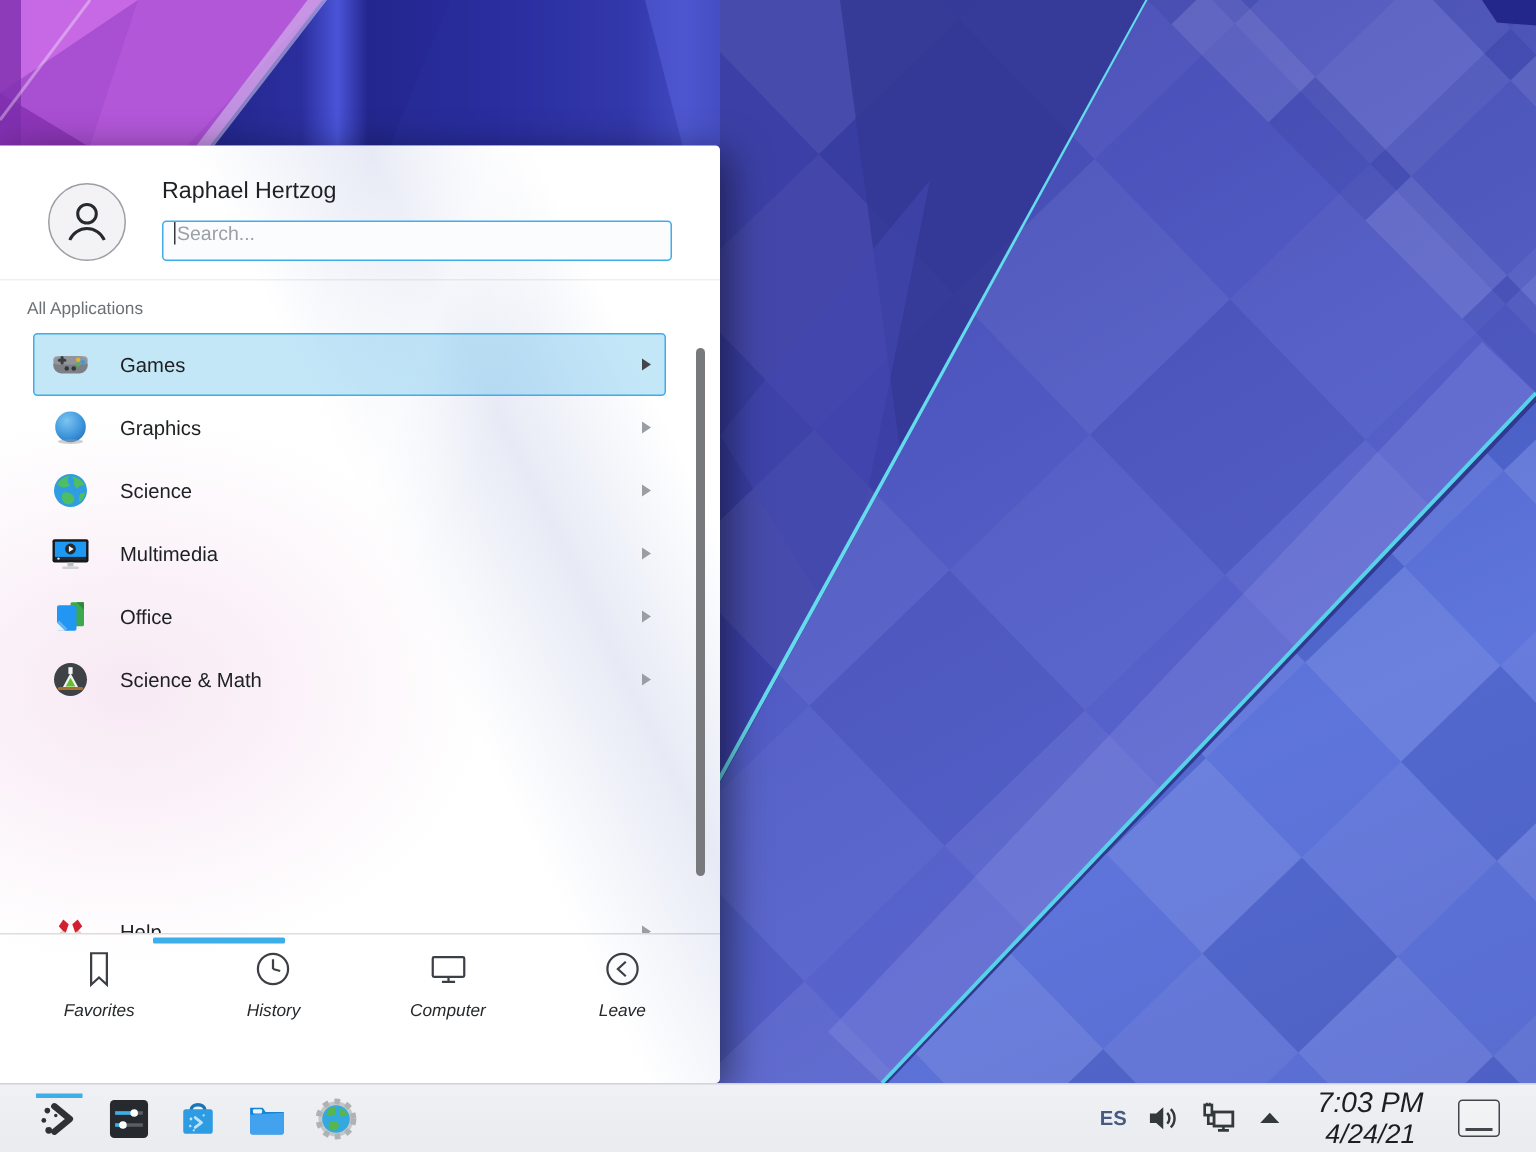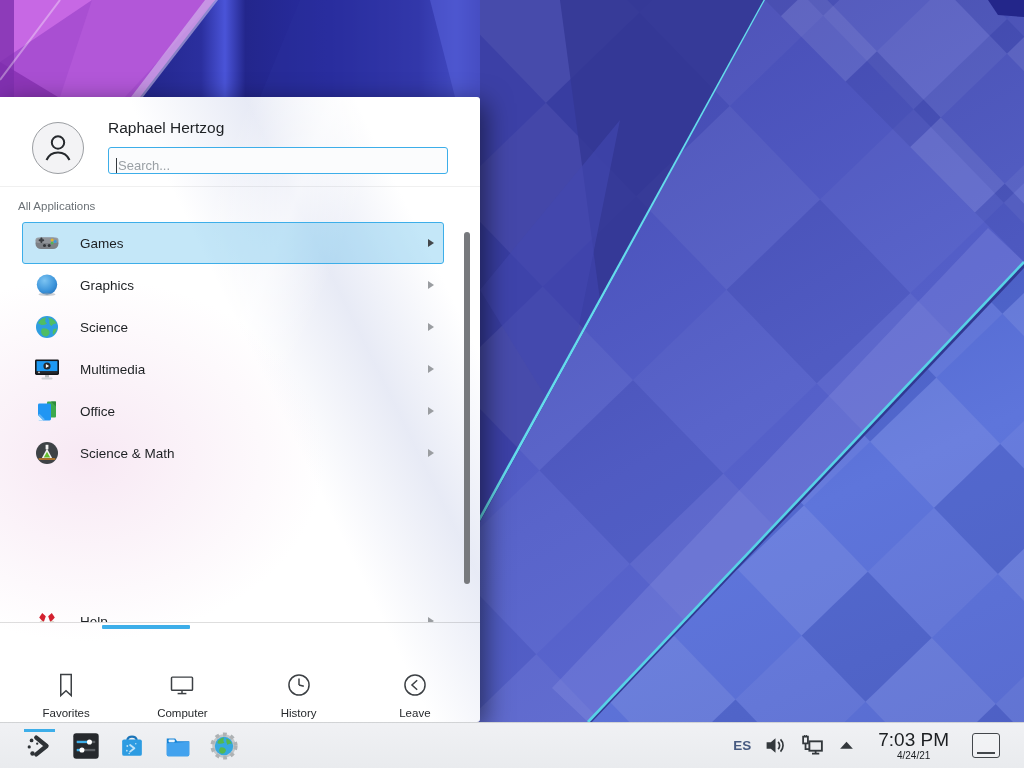--- a/index.html
+++ b/index.html
@@ -23,21 +23,21 @@
       radial-gradient(ellipse 340px 260px at 18% 58%, rgba(238,205,230,.45), rgba(238,205,230,0) 70%),
       linear-gradient(112deg, rgba(255,255,255,0) 34%, rgba(255,255,255,.55) 46%, rgba(255,255,255,0) 55%),
       linear-gradient(64deg, rgba(215,220,238,0) 55%, rgba(208,214,236,.5) 70%, rgba(220,226,244,0) 84%);
   }
   .panel-header-line { position:absolute; left:0; right:0; top:89px; height:1px; background:rgba(0,0,0,.06); }
 
   .avatar { position:absolute; left:32px; top:25px; width:52px; height:52px; border-radius:50%;
     background:#f3f3f5; border:1px solid #9b9ea2; display:flex; align-items:center; justify-content:center; }
   .user-name { position:absolute; left:108px; top:22px; font-size:15.5px; color:#1e2124; }
   .search-box { position:absolute; left:108px; top:50px; width:340px; height:27px;
-    border:1px solid #3daee9; border-radius:3px; background:#fbfcfd; display:flex; align-items:flex-end; padding:0 7px; }
+    border:1px solid #3daee9; border-radius:3px; background:#fbfcfd; display:flex; align-items:flex-start; padding:0 7px; }
   .search-caret { width:1px; height:15px; background:#33383c; margin-right:1px; }
   .search-box input { border:none; outline:none; background:transparent; width:100%;
     font-size:13px; color:#2a2e31; font-family:inherit; }
   .search-box input::placeholder { color:#9aa0a5; }
 
   .section-label { position:absolute; left:18px; top:103px; font-size:11.5px; color:#6b7176; }
 
   .menu-list { position:absolute; left:0; top:125px; width:480px; height:400px; overflow:hidden; }
   .menu-row { position:absolute; left:22px; width:422px; height:42px;
     display:flex; align-items:center; padding-left:11px;
@@ -49,35 +49,35 @@
     border-left:6px solid #9a9da1; margin-right:9px; }
   .menu-row.selected .row-arrow { border-left-color:#43474b; }
 
   .scrollbar-thumb { position:absolute; left:464px; top:135px; width:6px; height:352px;
     background:#77797d; border-radius:3px; }
 
   .list-separator { position:absolute; left:0; right:0; top:525px; height:1px; background:rgba(0,0,0,.13); }
   .tab-indicator { position:absolute; left:102px; top:528px; width:88px; height:4px; background:#3daee9; border-radius:1px; }
 
   .tab-bar { position:absolute; left:8px; right:7px; top:534px; height:88px; display:flex; }
-  .tab { flex:1 1 0; display:flex; flex-direction:column; align-items:center; justify-content:flex-end; gap:7px; }
+  .tab { flex:1 1 0; display:flex; flex-direction:column; align-items:center; justify-content:flex-start; gap:7px;font-style:italic; }
   .tab-label { font-size:11.5px; color:#26292c; }
 
   
   .taskbar { position:absolute; left:0; top:722px; width:1024px; height:46px;
     background:linear-gradient(180deg,#f0f1f4,#e9ebee);
     border-top:1px solid rgba(0,0,0,.10);
     display:flex; align-items:center; padding:0 24px; }
   .tb-app { width:31px; height:38px; display:flex; align-items:center; justify-content:center; position:relative; margin-right:15px; }
   .tb-app.active::before { content:""; position:absolute; top:2px; left:0; width:31px; height:3px; background:#3daee9; }
   .tray { margin-left:auto; display:flex; align-items:center; gap:13px; }
   .kb-layout { font-size:13.5px; font-weight:bold; color:#475a80; }
-  .clock { text-align:center; margin:0 10px; line-height:1; }
+  .clock { text-align:center; margin:0 10px; line-height:1;font-style:italic; }
   .clock-time { font-size:19px; color:#1c1f22; }
-  .clock-date { font-size:10px; color:#1c1f22; margin-top:2px; }
+  .clock-date { font-size:18px; color:#1c1f22; margin-top:2px; }
   .peek { width:28px; height:25px; border:1.6px solid #43474b; border-radius:3px; position:relative; background:rgba(255,255,255,.25); }
   .peek::after { content:""; position:absolute; left:4px; right:4px; bottom:3px; height:1.8px; background:#43474b; }
 </style>
 </head>
 <body>
 
 <div class="desktop">
 
   <svg class="wallpaper" viewBox="0 0 1024 768" preserveAspectRatio="none">
     <defs>
@@ -292,33 +292,33 @@
 
     <div class="tab-bar">
       <div class="tab">
         <svg width="28" height="30" viewBox="0 0 32 32">
           <path d="M10 4 h12 v24 l-6,-5.5 l-6,5.5 z" fill="none" stroke="#3c4044" stroke-width="1.7"></path>
         </svg>
         <span class="tab-label">Favorites</span>
       </div>
       <div class="tab">
         <svg width="28" height="30" viewBox="0 0 32 32">
+          <circle cx="16" cy="16" r="11.5" fill="none" stroke="#3c4044" stroke-width="1.7"></circle>
+          <line x1="16" y1="16" x2="16" y2="8.5" stroke="#3c4044" stroke-width="1.7"></line>
+          <line x1="16" y1="16" x2="21.5" y2="17.5" stroke="#3c4044" stroke-width="1.7"></line>
+        </svg>
+        <span class="tab-label">History</span>
+      </div>
+      <div class="tab">
+        <svg width="28" height="30" viewBox="0 0 32 32">
           <rect x="4" y="7" width="24" height="15" rx="1" fill="none" stroke="#3c4044" stroke-width="1.7"></rect>
           <line x1="16" y1="22" x2="16" y2="25.5" stroke="#3c4044" stroke-width="1.7"></line>
           <line x1="11" y1="25.8" x2="21" y2="25.8" stroke="#3c4044" stroke-width="1.7"></line>
         </svg>
         <span class="tab-label">Computer</span>
-      </div>
-      <div class="tab">
-        <svg width="28" height="30" viewBox="0 0 32 32">
-          <circle cx="16" cy="16" r="11.5" fill="none" stroke="#3c4044" stroke-width="1.7"></circle>
-          <line x1="16" y1="16" x2="16" y2="8.5" stroke="#3c4044" stroke-width="1.7"></line>
-          <line x1="16" y1="16" x2="21.5" y2="17.5" stroke="#3c4044" stroke-width="1.7"></line>
-        </svg>
-        <span class="tab-label">History</span>
       </div>
       <div class="tab">
         <svg width="28" height="30" viewBox="0 0 32 32">
           <circle cx="16" cy="16" r="11.5" fill="none" stroke="#3c4044" stroke-width="1.7"></circle>
           <polyline points="18.5,10.5 12.5,16 18.5,21.5" fill="none" stroke="#3c4044" stroke-width="1.7"></polyline>
         </svg>
         <span class="tab-label">Leave</span>
       </div>
     </div>
   </div>

